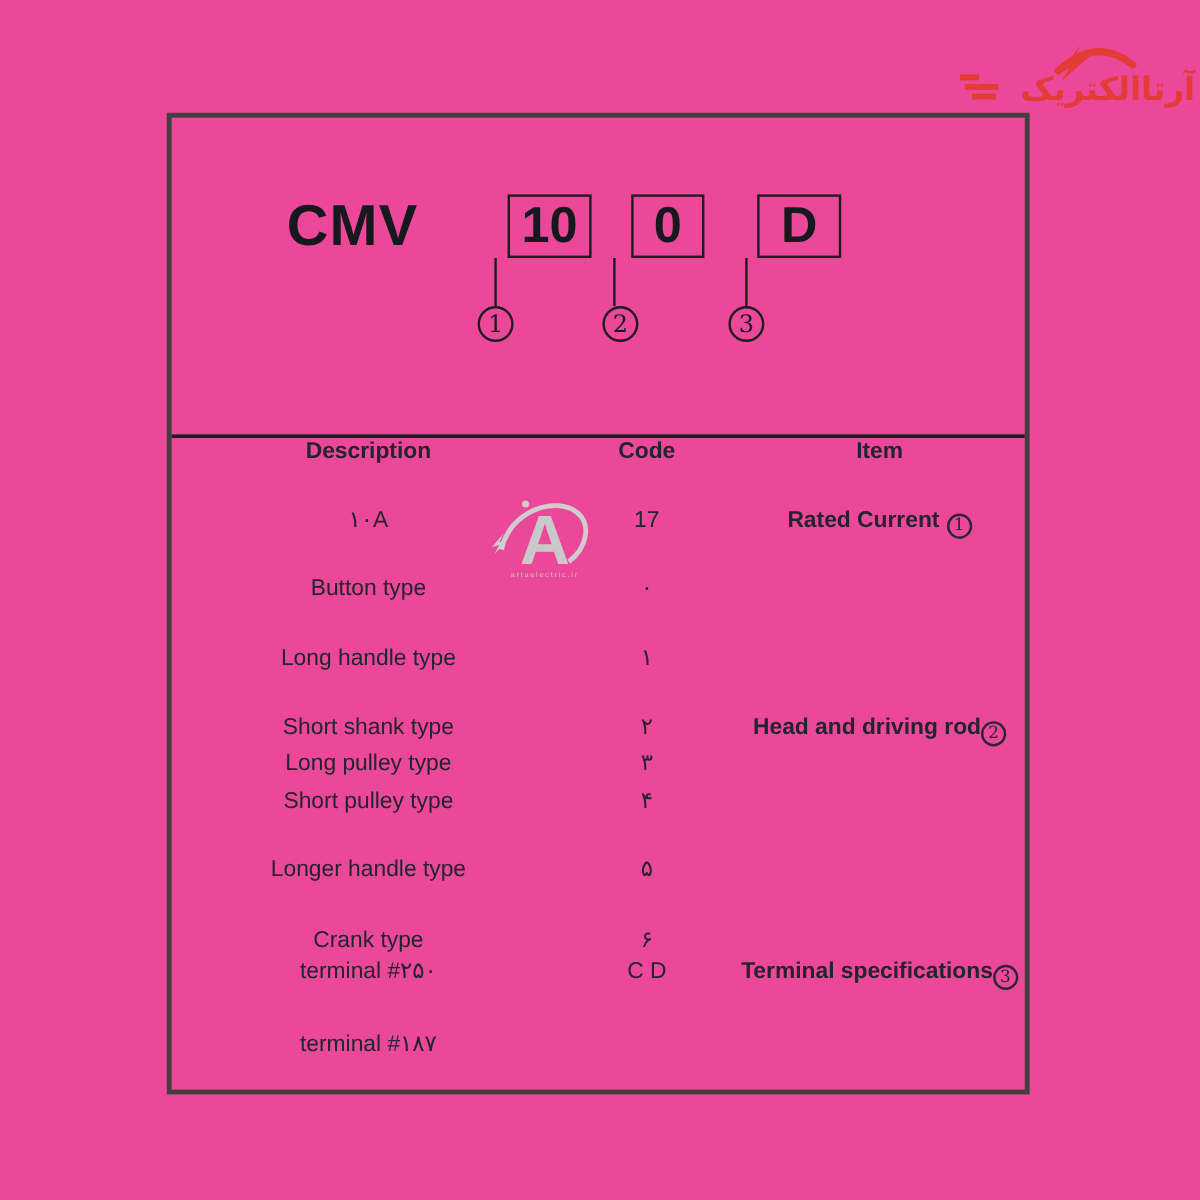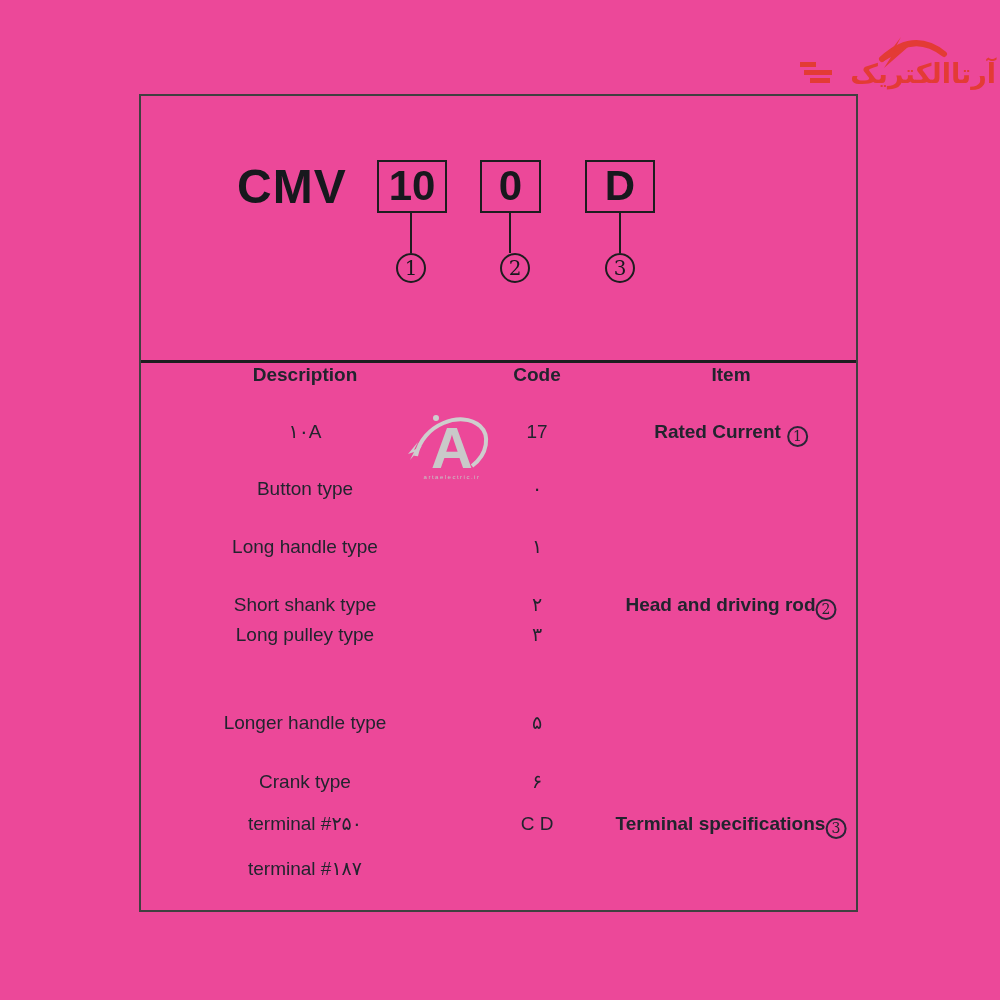--- a/index.html
+++ b/index.html
@@ -1,46 +1,46 @@
 <!DOCTYPE html>
 <html><head>
 <meta charset="utf-8">
 <style>
   html,body{margin:0;padding:0;background:#ffffff;}
   .page{position:relative;width:1000px;height:1000px;background:#ec4899;overflow:hidden;
         font-family:"Liberation Sans","DejaVu Sans",sans-serif;color:#22242e;}
 
   
   .frame{position:absolute;left:139px;top:94px;width:719px;height:818px;
-         border:2px solid #404040;box-sizing:border-box;}
+         border:4px solid #404040;box-sizing:border-box;}
   .divider{position:absolute;left:0;top:264px;width:100%;height:3px;background:#1d1d1f;}
 
   
   .cmv{position:absolute;left:96px;top:64px;height:53px;line-height:53px;
        font-size:48px;font-weight:700;letter-spacing:1px;color:#17181d;}
   .mbox{position:absolute;top:64px;height:53px;border:2px solid #1d1d1f;box-sizing:border-box;
-        text-align:center;line-height:47px;font-size:42px;font-weight:700;color:#17181d;}
+        text-align:center;line-height:47px;font-size:42px;font-weight:700;color:#17181d;margin-left:44px;}
   .b1{left:236px;width:70px;}
   .b2{left:339px;width:61px;}
   .b3{left:444px;width:70px;}
   .stem{position:absolute;top:117px;width:2px;height:40px;background:#1d1d1f;}
   .s1{left:269px;} .s2{left:368px;} .s3{left:478px;}
   .mcirc{position:absolute;top:157px;width:30px;height:30px;border:2px solid #1d1d1f;
          border-radius:50%;box-sizing:border-box;text-align:center;line-height:26px;
          font-size:20px;font-family:"DejaVu Serif","Liberation Serif",serif;color:#17181d;}
   .c1{left:255px;} .c2{left:359px;} .c3{left:464px;}
 
   
   .trow{position:absolute;left:0;width:100%;height:24px;line-height:24px;font-size:19px;}
   .cell{position:absolute;transform:translateX(-50%);white-space:nowrap;}
   .desc{left:164px;} .code{left:396px;} .item{left:590px;font-weight:700;}
   .hdr .cell{font-weight:700;}
   .rh{top:267px;}
   .r0{top:324px;} .r1{top:381px;text-decoration:underline;} .r2{top:439px;} .r3{top:497px;} .r4{top:527px;}
-  .r5{top:558px;} .r6{top:615px;padding-left:28px;} .r7{top:674px;} .r8{top:716px;} .r9{top:761px;}
+  .r5{top:558px;} .r6{top:615px;padding-left:28px;} .r7{top:674px;} .r8{top:700px;} .r9{top:761px;}
   .circ{display:inline-block;width:21px;height:21px;border:2px solid #2a2537;border-radius:50%;
         box-sizing:border-box;text-align:center;line-height:17px;font-size:14px;font-weight:400;
         font-family:"DejaVu Serif","Liberation Serif",serif;vertical-align:-3px;}
   .sp{margin-left:6px;}
 
   
   .brandlogo{position:absolute;left:798px;top:26px;width:200px;height:66px;}
   .watermark{position:absolute;left:259px;top:314px;width:104px;height:74px;}
 </style>
 </head>
@@ -111,20 +111,24 @@
       <span class="cell desc">Short shank type</span>
       <span class="cell code">۲</span>
       <span class="cell item"><span>Head and driving rod</span><span class="circ">2</span></span>
     </div>
 
     <div class="trow r4">
       <span class="cell desc">Long pulley type</span>
       <span class="cell code">۳</span>
     </div>
 
+    <div class="trow r5">
+      <span class="cell desc">Short pulley type</span>
+      <span class="cell code">۴</span>
+    </div>
 
     <div class="trow r6">
       <span class="cell desc">Longer handle type</span>
       <span class="cell code">۵</span>
     </div>
 
     <div class="trow r7">
       <span class="cell desc">Crank type</span>
       <span class="cell code">۶</span>
     </div>

